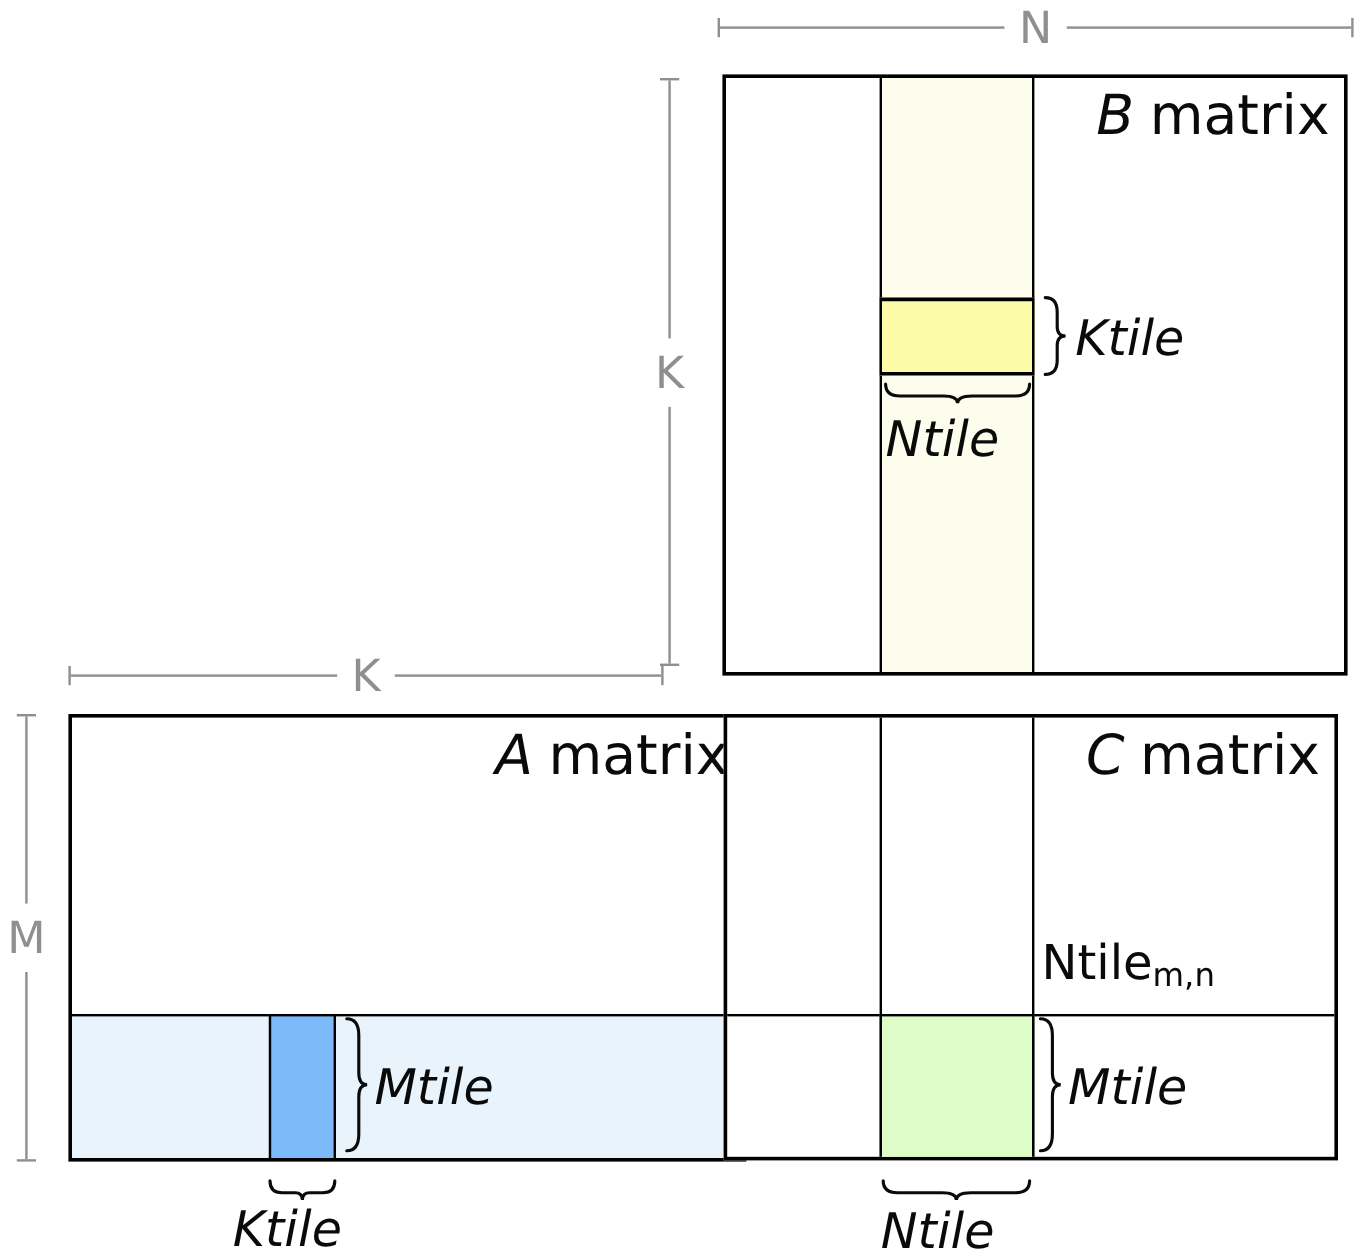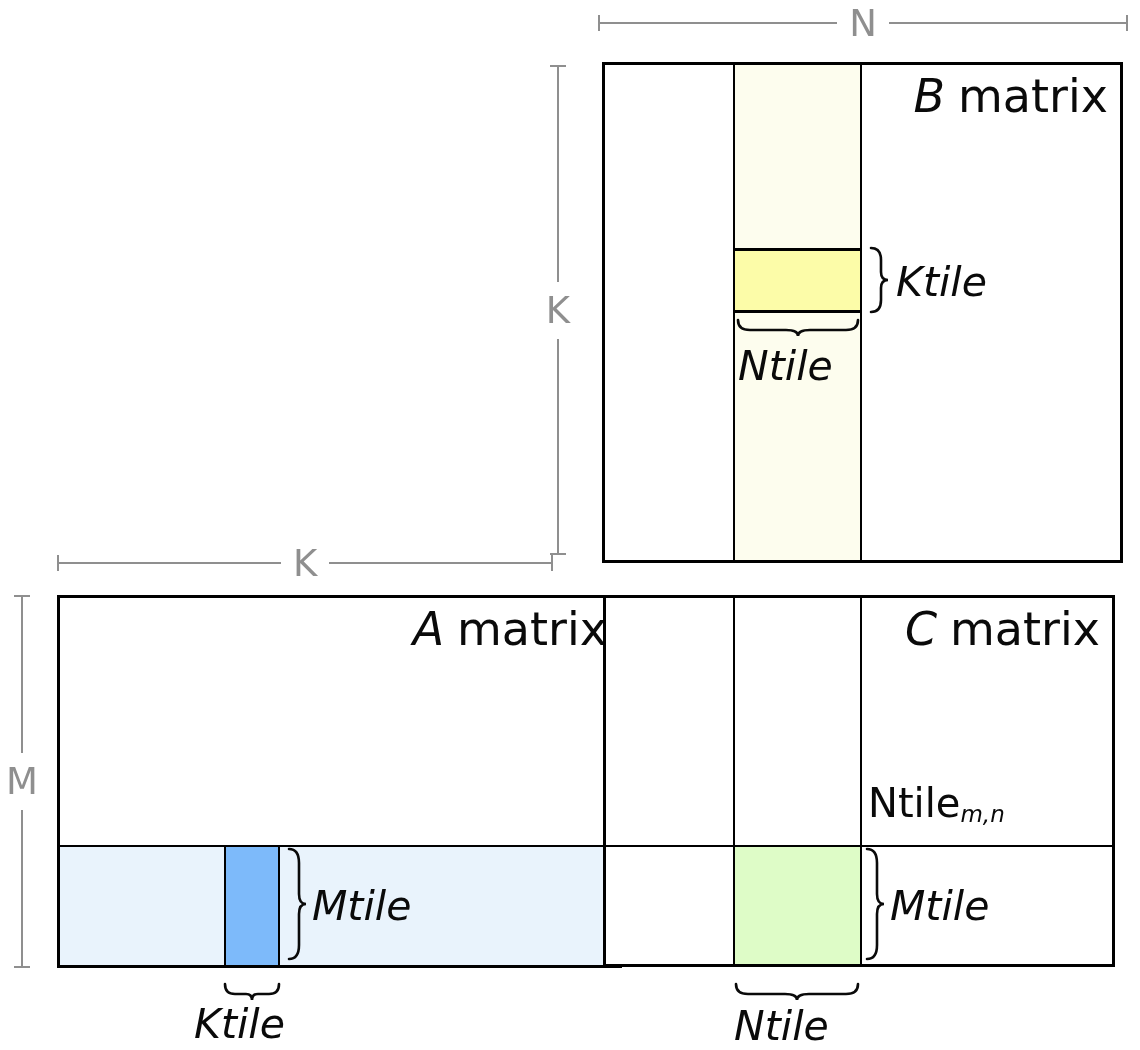--- a/index.html
+++ b/index.html
@@ -28,21 +28,21 @@
     background:var(--a-strip);border-top:2px solid var(--border);}
   .a-tile{position:absolute;left:164px;width:56px;top:247px;bottom:0;box-sizing:border-box;
     background:var(--a-tile);border:2px solid var(--border);border-bottom:none;}
 
   
   .c-vline{position:absolute;top:0;bottom:0;width:2px;background:var(--border);}
   .c-hline{position:absolute;left:0;right:0;height:2px;top:247px;background:var(--border);}
   .c-tile{position:absolute;left:127px;width:129px;top:247px;bottom:0;box-sizing:border-box;
     background:var(--c-tile);border:2px solid var(--border);border-bottom:none;}
   .block-label{position:absolute;left:262px;top:182px;font-size:40px;color:#0a0a0a;white-space:nowrap;}
-  .block-label .sub{font-size:23px;font-style:italic;vertical-align:-0.22em;}
+  .block-label .sub{font-size:27px;vertical-align:-0.22em;}
 
   
   .dim{position:absolute;display:flex;align-items:center;color:var(--dim-line);}
   .dim-h{flex-direction:row;}
   .dim-v{flex-direction:column;}
   .dim .seg{background:var(--dim-line);flex:1;}
   .dim-h .seg{height:2px;}
   .dim-v .seg{width:2px;}
   .dim-h .tick{width:2px;height:16px;background:var(--dim-line);}
   .dim-v .tick{width:16px;height:2px;background:var(--dim-line);}

